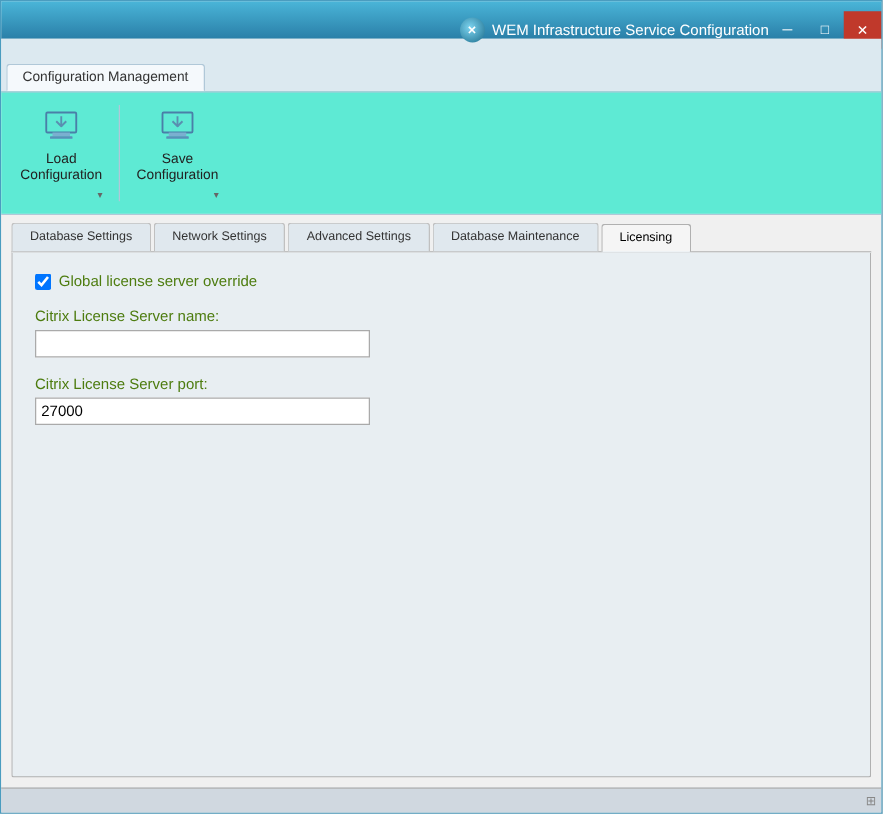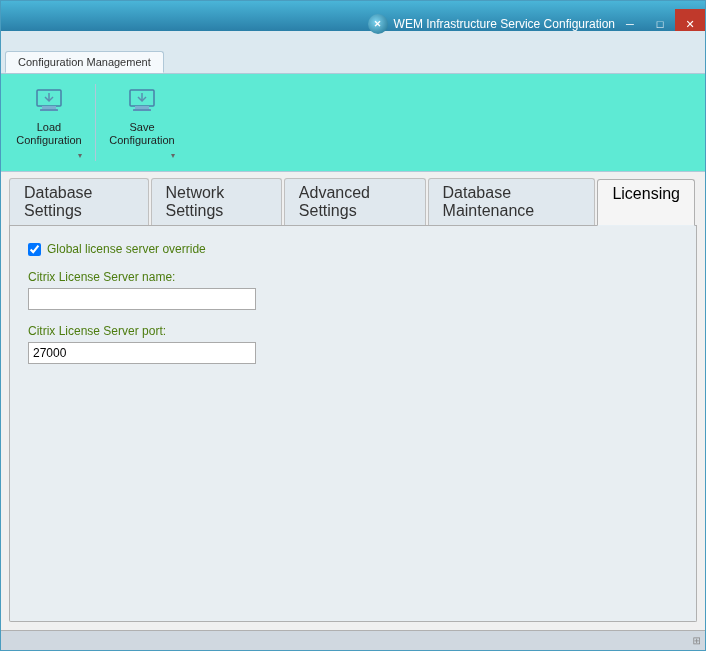--- a/index.html
+++ b/index.html
@@ -160,21 +160,21 @@
       background: #f0f0f0;
       padding: 6px 8px 8px 8px;
     }
     .tab-bar {
       display: flex;
       border-bottom: 1px solid #b0b0b0;
       margin-bottom: 0;
     }
     .tab {
       padding: 5px 14px;
-      font-size: 16px;
+      font-size: 10px;
       cursor: pointer;
       border: 1px solid #c0c0c0;
       border-bottom: none;
       background: #e0e8ee;
       margin-right: 2px;
       border-radius: 3px 3px 0 0;
       color: #333;
     }
     .tab.active {
       background: #e8f0f5;
@@ -209,21 +209,21 @@
       height: 13px;
       cursor: pointer;
     }
     .form-label {
       display: block;
       font-size: 12px;
       color: #4d7c0f;
       margin-bottom: 4px;
     }
     .form-input {
-      width: 228px;
+      width: 268px;
       height: 22px;
       border: 1px solid #aaa;
       background: white;
       padding: 2px 4px;
       font-size: 12px;
       outline: none;
     }
     
     .status-bar {
       background: #d0d8e0;

